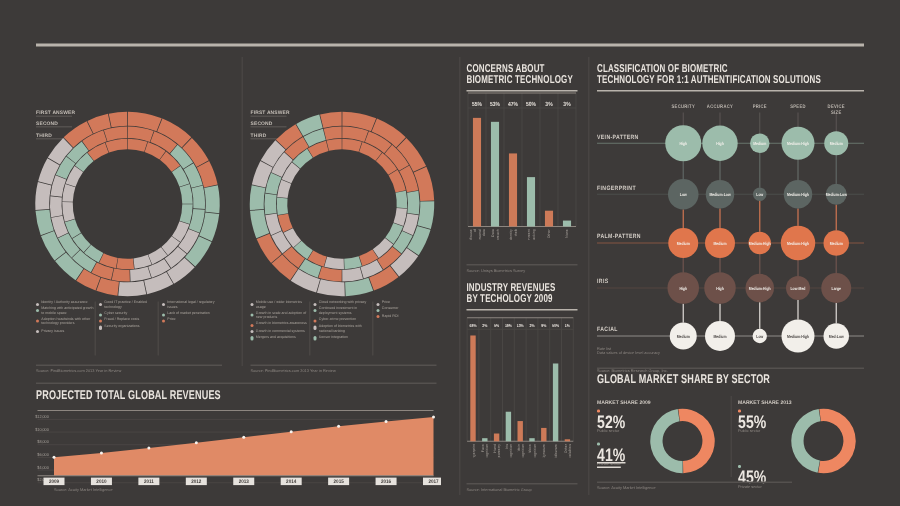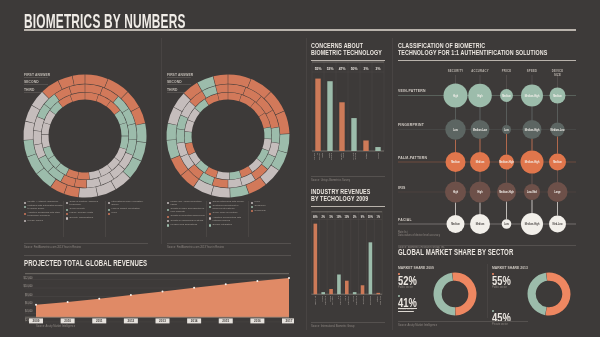--- a/index.html
+++ b/index.html
@@ -31,23 +31,20 @@
   .lgitem{display:flex;align-items:flex-start;margin-bottom:1.7px;}
   .lgdot{width:2.2px;height:2.2px;border-radius:50%;flex:0 0 auto;margin-top:0.5px;margin-right:1.4px;}
   .lgtxt{font-size:2.4px;line-height:2.7px;color:#aaa49d;}
   .lgcol{display:flex;flex-direction:column;}
 </style>
 </head>
 <body>
 
 <div class="page">
 
-  <div class="abs" style="left:24px;top:10px;width:400px;">
-    <div class="maintitle">BIOMETRICS BY NUMBERS</div>
-  </div>
   <div class="abs rule" style="left:24px;top:29px;width:552px;height:1.5px;"></div>
 
   <div class="abs vdiv" style="left:161px;top:38px;width:1px;height:206px;"></div>
   <div class="abs vdiv" style="left:306px;top:38px;width:1px;height:292px;"></div>
   <div class="abs vdiv" style="left:392px;top:38px;width:1px;height:292px;"></div>
 
   <div class="abs" style="left:24px;top:71.5px;width:46px;">
     <div class="ringlbl">FIRST ANSWER</div>
     <div class="ringlbl">SECOND</div>
     <div class="ringlbl">THIRD</div>

